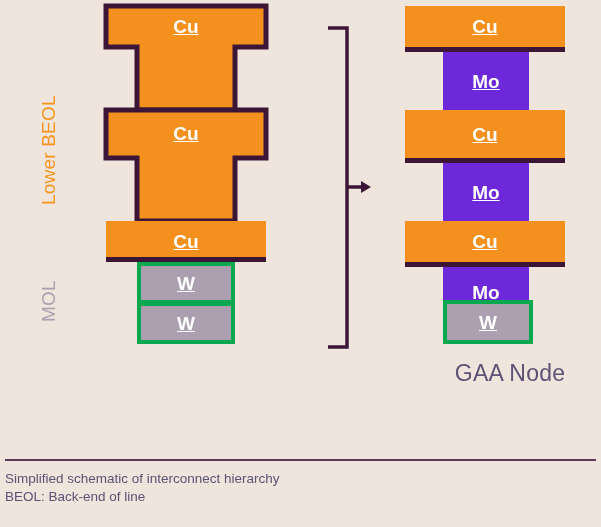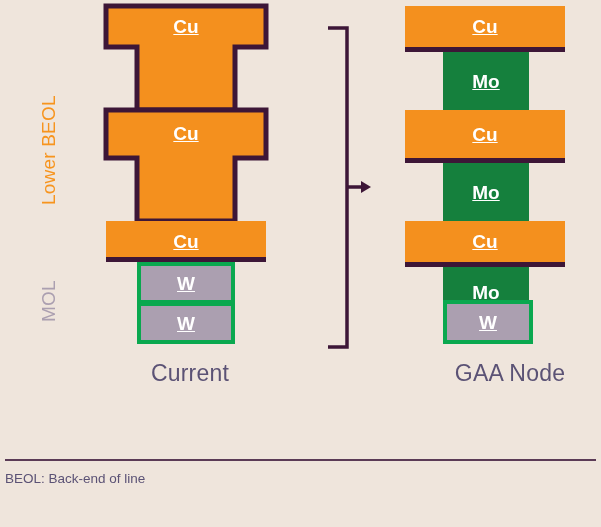--- a/index.html
+++ b/index.html
@@ -72,21 +72,21 @@
     align-items: center;
     justify-content: center;
     line-height: 1;
   }
   .cu-bar.underlined {
     border-bottom: 5px solid #3d1637;
   }
 
   
   .mo-via {
-    background: #15803d;
+    background: #6d28d9;
     color: #ffffff;
     font-size: 19px;
     font-weight: bold;
     display: flex;
     align-items: center;
     justify-content: center;
     line-height: 1;
   }
 
   
@@ -211,23 +211,23 @@
 
     <div class="layer mo-via" style="left:63px; top:163px; width:86px; height:58px;">Mo</div>
 
     <div class="layer cu-bar underlined" style="left:25px; top:221px; width:160px; height:46px;">Cu</div>
 
     <div class="layer mo-via" style="left:63px; top:267px; width:86px; height:50px;">Mo</div>
 
     <div class="layer w-box" style="left:63px; top:300px; width:90px; height:44px;">W</div>
   </div>
 
-  <div class="stack-caption" id="caption-current">Current</div>
 
   <div class="stack-caption" id="caption-gaa">GAA Node</div>
 
   <div id="footer-divider"></div>
 
   <div id="footer-notes">
+    <div class="footer-line">Simplified schematic of interconnect hierarchy</div>
     <div class="footer-line">BEOL: Back-end of line</div>
   </div>
 
 </div>
 
 </body></html>

